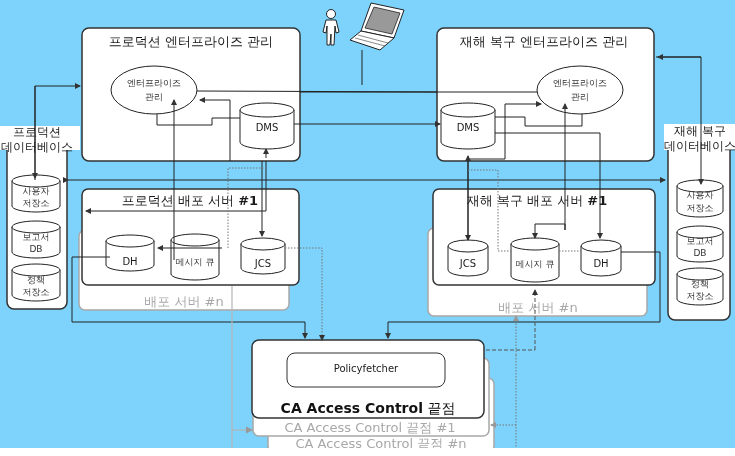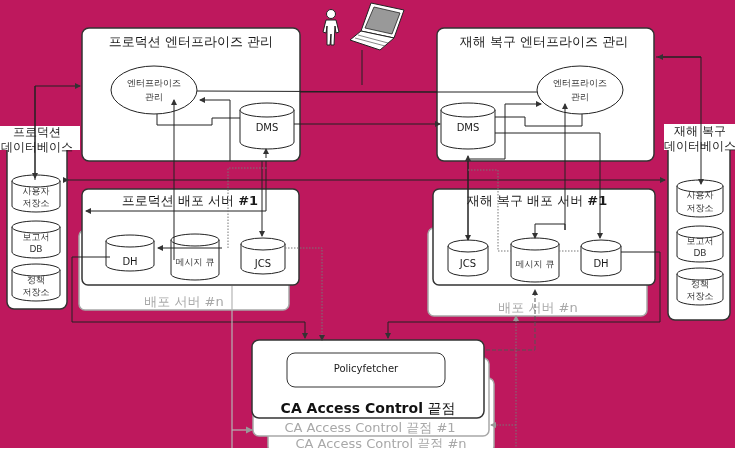--- a/index.html
+++ b/index.html
@@ -1,16 +1,16 @@
 <!DOCTYPE html>
 <html><head>
 <meta charset="utf-8">
 <style>
   html, body { margin: 0; padding: 0; background: #ffffff; }
-  #canvas { position: relative; width: 735px; height: 448px; overflow: hidden; background: #be185d; text-decoration: underline; }
+  #canvas { position: relative; width: 735px; height: 448px; overflow: hidden; background: #7dd3fc; text-decoration: underline; }
   svg { position: absolute; left: 0; top: 0; }
   text { font-family: "DejaVu Sans", sans-serif; }
   .t-title { font-size: 13px; fill: #1a1a1a; }
   .t-label { font-size: 10px; fill: #1a1a1a; }
   .t-small { font-size: 9px; fill: #333; }
   .t-gray { font-size: 13px; fill: #a8a8a8; }
   .t-bold { font-size: 14px; font-weight: bold; fill: #111; }
   .box { fill: #fff; stroke: #333; stroke-width: 1.5; }
   .box-gray { fill: #fff; stroke: #a8a8a8; stroke-width: 1.5; }
   .ln { fill: none; stroke: #222; stroke-width: 1; }

